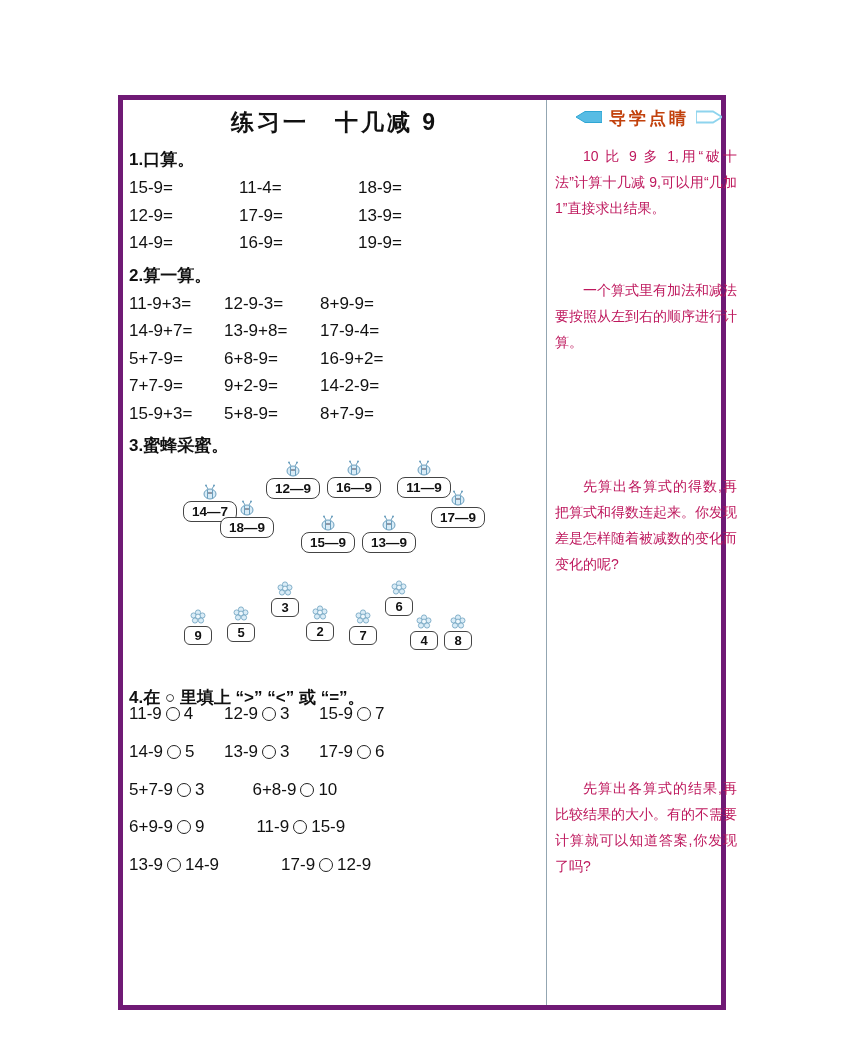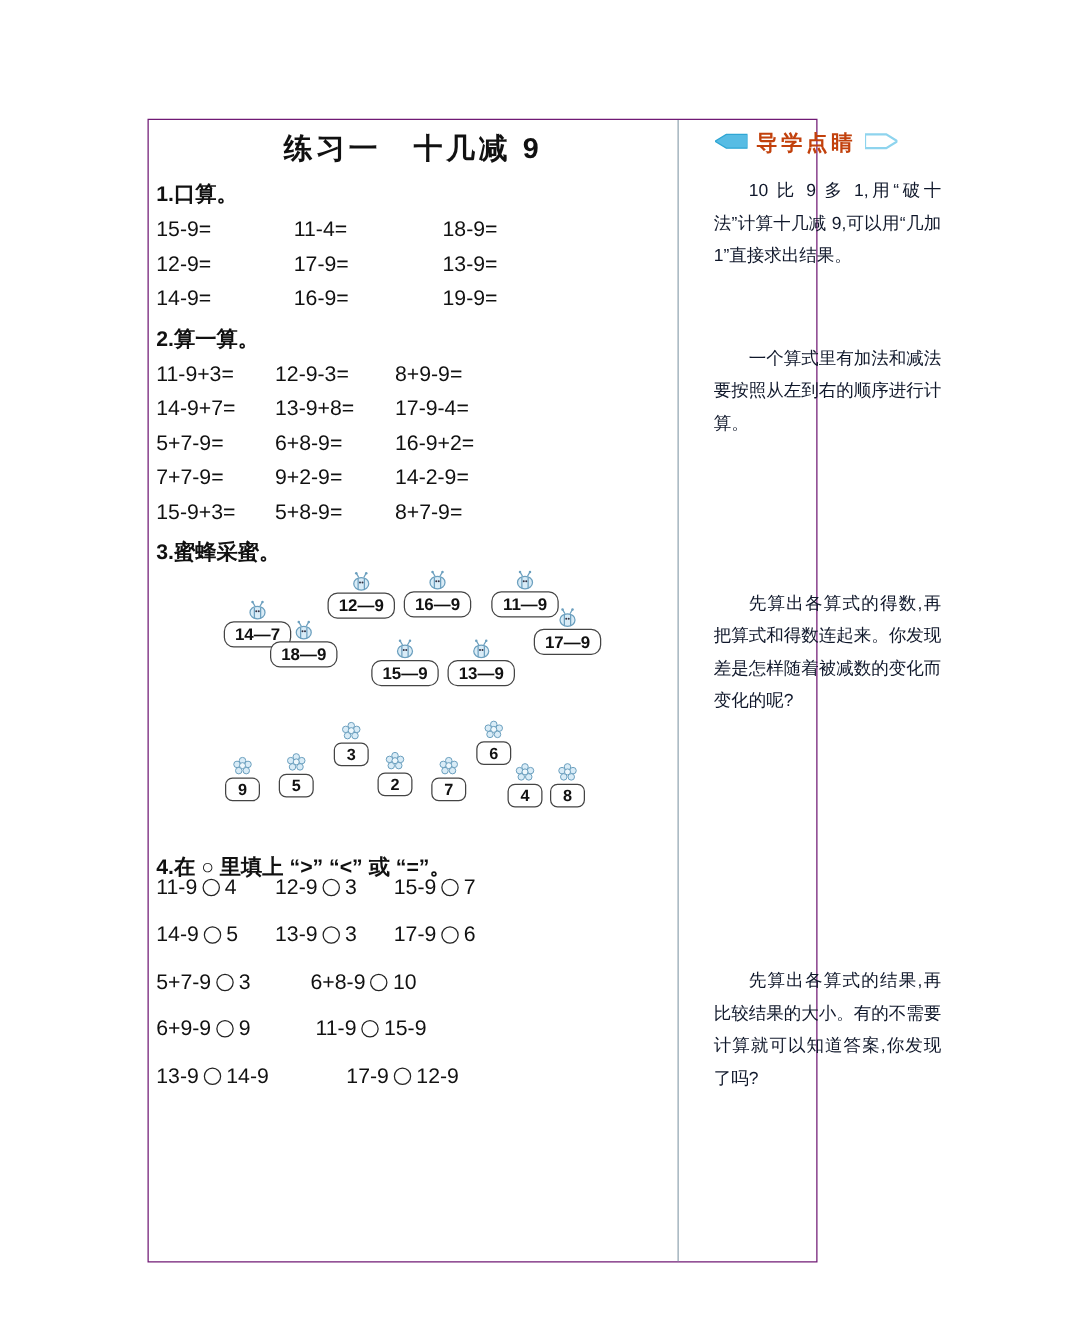--- a/index.html
+++ b/index.html
@@ -4,22 +4,22 @@
 <style>
   * { margin:0; padding:0; box-sizing:border-box; }
   html,body { background:#fff; }
   body {
     width:863px; height:1061px;
     font-family:"Liberation Sans", sans-serif;
     color:#111;
   }
   .page { position:relative; width:863px; height:1061px; background:#fff; overflow:hidden; }
   .sheet {
-    position:absolute; left:118px; top:95px; width:536px; height:915px;
-    border:1px solid #701a75; background:#fff;
+    position:absolute; left:118px; top:95px; width:608px; height:915px;
+    border:5px solid #701a75; background:#fff;
   }
   .divider { position:absolute; left:423px; top:0; height:100%; border-left:1px solid #93a6b2; }
 
   
   .title {
     position:absolute; left:0; top:7px; width:423px; text-align:center;
     font-size:23px; font-weight:bold; letter-spacing:3px;
   }
   .content { position:absolute; left:6px; top:41px; width:412px; }
   .sec-heading { font-size:17px; font-weight:600; line-height:28px; margin-top:5px; }
@@ -57,22 +57,22 @@
   }
 
   
   .sidebar { position:absolute; left:424px; top:0; width:204px; height:100%; }
   .sb-header {
     display:flex; align-items:center; justify-content:center; gap:7px;
     margin-top:7px;
   }
   .sb-title { color:#c2410c; font-weight:bold; font-size:17px; letter-spacing:3px; }
   .note {
-    position:absolute; left:28px; width:182px;
-    font-size:14px; line-height:26px; color:#0f172a;
+    position:absolute; left:8px; width:182px;
+    font-size:14px; line-height:26px; color:#be185d;
     text-align:justify; text-indent:2em;
   }
 </style>
 </head>
 <body>
 
 <div class="page">
   <div class="sheet">
     <div class="divider"></div>
 

